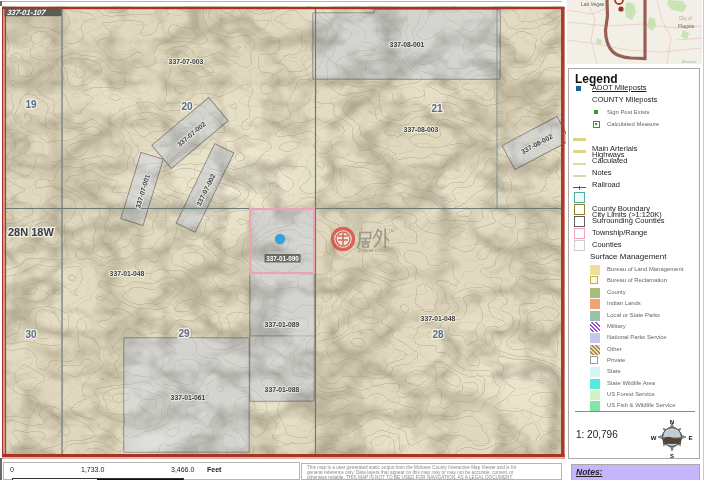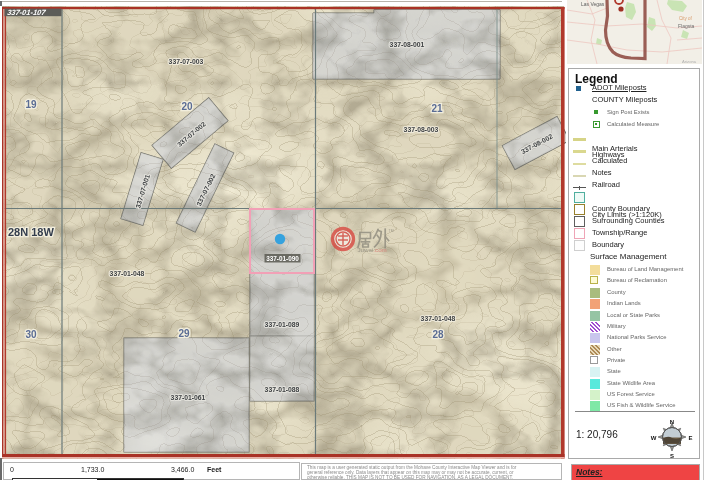--- a/index.html
+++ b/index.html
@@ -284,21 +284,21 @@
     <div class="abs" style="left:5px;top:135px;width:9px;height:9px;border:1.5px solid #97802c;background:#fff;"></div>
     <div class="abs lrow" style="left:23px;top:134.5px;">County Boundary</div>
 
     <div class="abs" style="left:5px;top:147px;width:9px;height:9px;border:1.5px solid #5e5e5e;background:#fff;"></div>
     <div class="abs lrow" style="left:23px;top:146.5px;">Surrounding Counties</div>
 
     <div class="abs" style="left:5px;top:159px;width:9px;height:9px;border:1.5px solid #efa5b7;background:#fff;"></div>
     <div class="abs lrow" style="left:23px;top:158.5px;">Township/Range</div>
 
     <div class="abs" style="left:5px;top:171px;width:9px;height:9px;border:1px solid #cfcfcf;background:#fdfdfd;"></div>
-    <div class="abs lrow" style="left:23px;top:170.5px;">Boundary</div>
+    <div class="abs lrow" style="left:23px;top:170.5px;">Counties</div>
 
     <div class="abs" style="left:21px;top:182.5px;font-size:8px;color:#222;">Surface Management</div>
 
     <div class="abs lsw" style="top:196px;background:#f3dd9b;"></div>
     <div class="abs lsub" style="left:38px;top:197px;">Bureau of Land Management</div>
 
     <div class="abs lsw" style="top:207px;background:#fdfbd4;border:1px solid #b9b24a;width:8px;height:8px;"></div>
     <div class="abs lsub" style="left:38px;top:208px;">Bureau of Reclamation</div>
 
     <div class="abs lsw" style="top:219px;background:#a9bc7e;"></div>
@@ -355,21 +355,21 @@
         <path d="M-9,1.5 Q-4,-1.5 0,1 Q5,3 9,0.5 L9,6.5 L-9,6.5 z" fill="#4f4537"></path>
         <circle r="9.5" fill="none" stroke="#555" stroke-width="1"></circle>
       </g>
       <text x="22" y="6.5" font-size="6" font-weight="bold" fill="#111" text-anchor="middle">N</text>
       <text x="22" y="41" font-size="6" font-weight="bold" fill="#111" text-anchor="middle">S</text>
       <text x="3.5" y="22.5" font-size="6" font-weight="bold" fill="#111" text-anchor="middle">W</text>
       <text x="40.5" y="22.5" font-size="6" font-weight="bold" fill="#111" text-anchor="middle">E</text>
     </svg>
   </div>
 
-  <div class="abs" id="notes" style="left:571px;top:464px;width:129px;height:16px;background:#ef4444;border:1px solid #a9a9a9;border-bottom:none;box-sizing:border-box;">
+  <div class="abs" id="notes" style="left:571px;top:464px;width:129px;height:16px;background:#c4b5fd;border:1px solid #a9a9a9;border-bottom:none;box-sizing:border-box;">
     <div class="abs" style="left:4px;top:2px;font-size:8.5px;font-weight:bold;font-style:italic;color:#222;text-decoration:underline;">Notes:</div>
   </div>
 
   <div class="abs" id="scalebox" style="left:3px;top:462px;width:297px;height:18px;background:#fff;border:1px solid #b5b5b5;box-sizing:border-box;">
 
     <div class="abs" style="left:6px;top:3px;font-size:7px;color:#222;">0</div>
     <div class="abs" style="left:77px;top:3px;font-size:7px;color:#222;">1,733.0</div>
     <div class="abs" style="left:167px;top:3px;font-size:7px;color:#222;">3,466.0</div>
     <div class="abs" style="left:203px;top:3px;font-size:7px;font-weight:bold;color:#222;">Feet</div>
 

